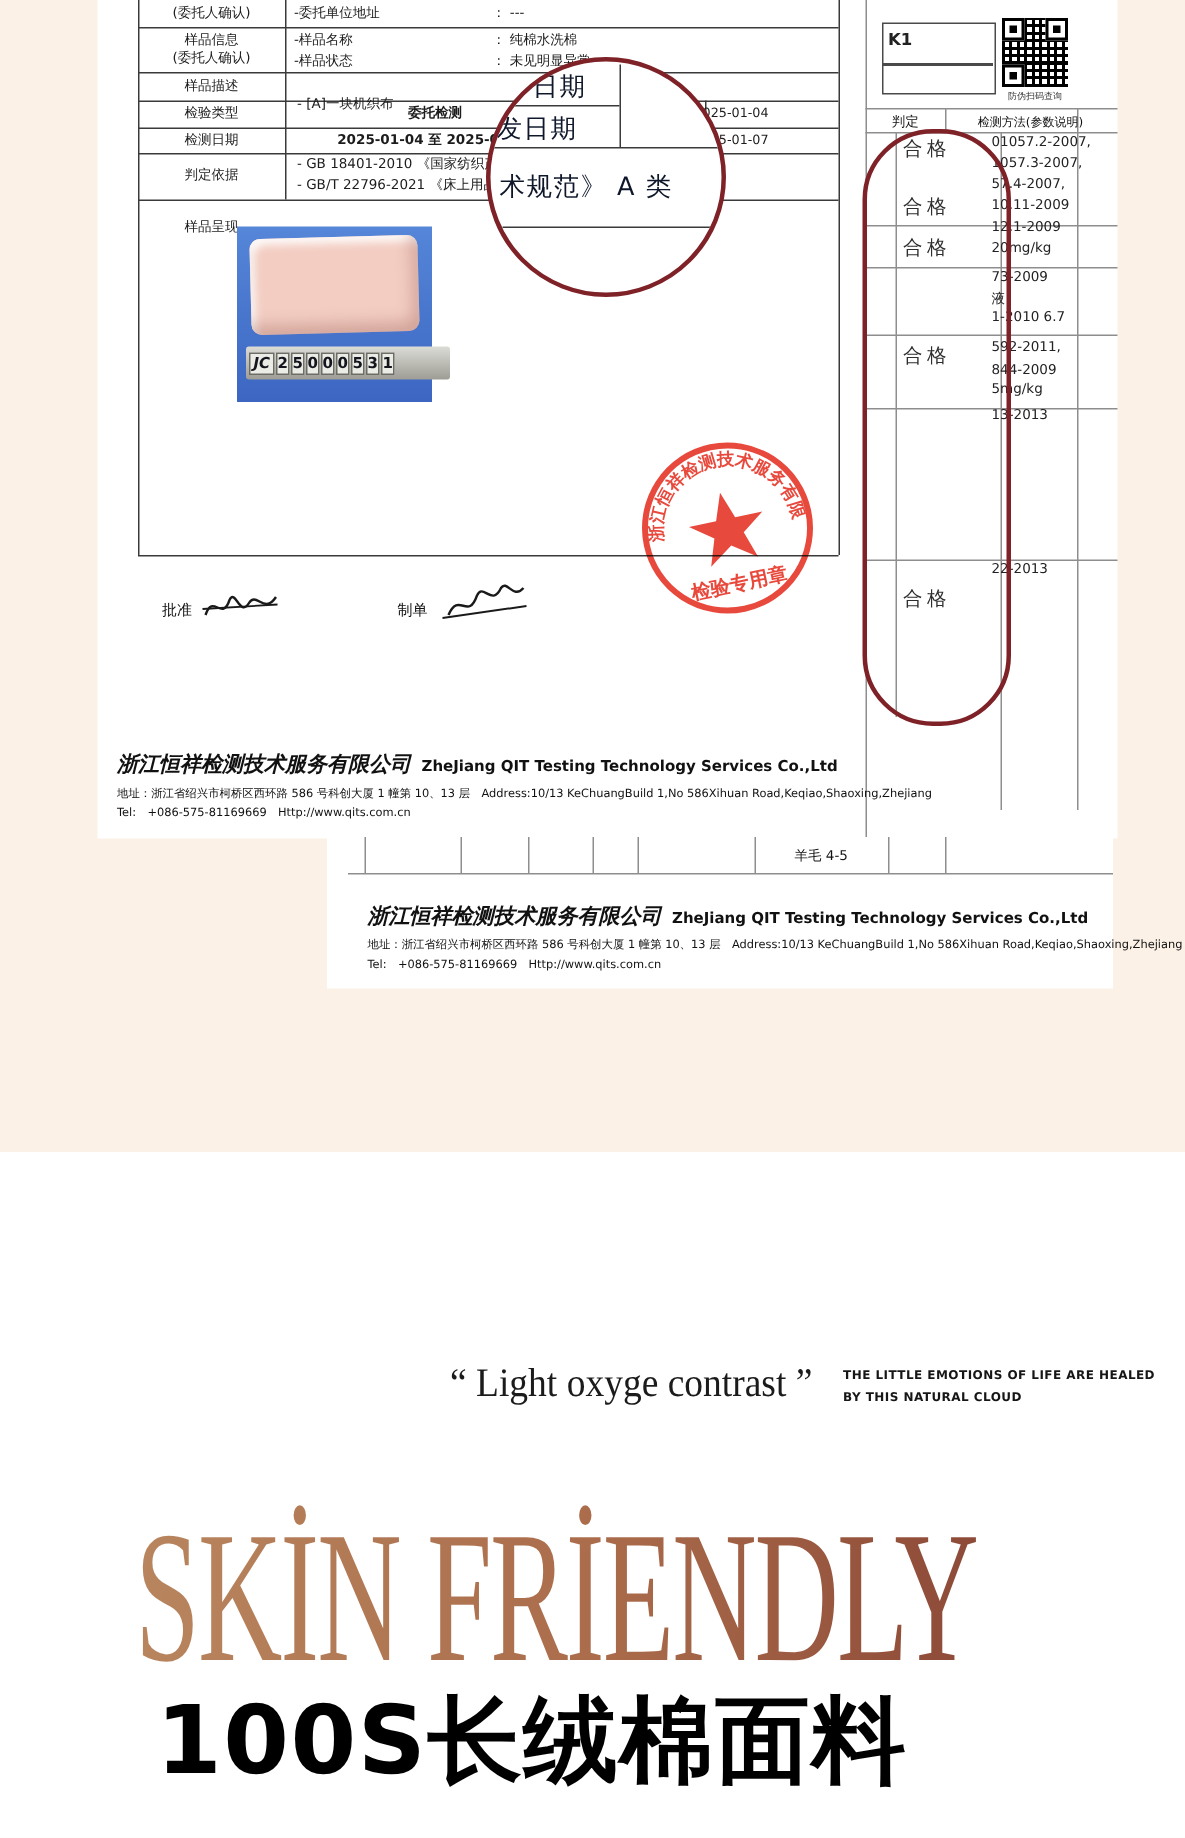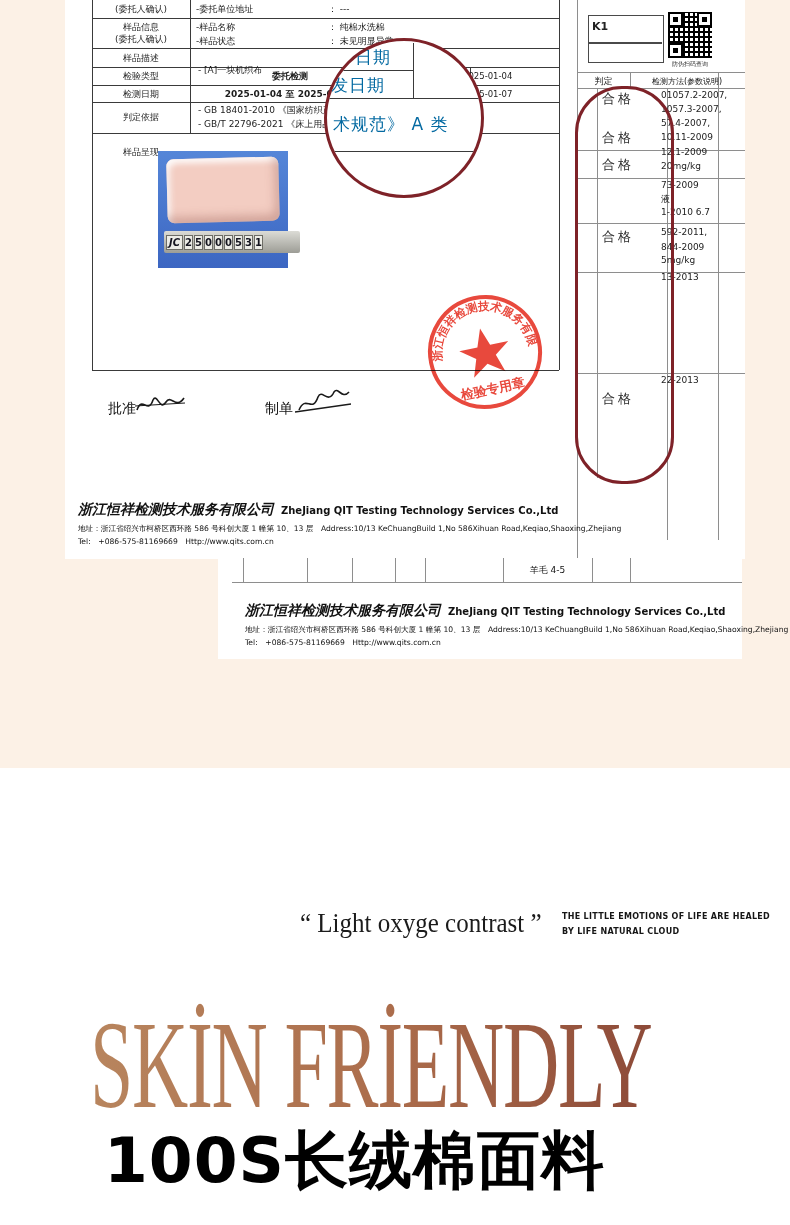--- a/index.html
+++ b/index.html
@@ -49,36 +49,36 @@
   .rt-methods span:nth-of-type(8){top:193px}
   .rt-methods span:nth-of-type(9){top:207px}
   .rt-methods span:nth-of-type(10){top:227px}
   .rt-methods span:nth-of-type(11){top:242px}
   .rt-methods span:nth-of-type(12){top:255px}
   .rt-methods span:nth-of-type(13){top:272px}
   .rt-methods span:nth-of-type(14){top:375px}
   
   .lens{position:absolute;left:259px;top:38px;width:154px;height:154px;border-radius:50%;
         background:#fff;border:3.5px solid #7e2228;overflow:hidden;z-index:8;}
-  .lens .t{position:absolute;font-size:17px;color:#0369a1;white-space:nowrap;letter-spacing:1px;}
+  .lens .t{position:absolute;font-size:17px;color:#0f172a;white-space:nowrap;letter-spacing:1px;}
   .capsule{position:absolute;left:510px;top:86px;width:93px;height:392px;border-radius:47px;
            border:3.5px solid #7e2228;z-index:8;}
   
   .photo{position:absolute;left:93px;top:151px;width:130px;height:117px;
          background:linear-gradient(#5586d8,#3c66c2);}
   .fabric{position:absolute;left:9px;top:7px;width:112px;height:64px;background:#f3cdc2;
           border-radius:7px;box-shadow:inset -4px -6px 10px rgba(150,90,80,.35), inset 3px 4px 6px #fff;
           transform:rotate(-1.5deg);}
   .plate{position:absolute;left:6px;top:80px;width:136px;height:22px;border-radius:2px;
          background:linear-gradient(#dcdcd6,#9d9d96);display:flex;align-items:center;gap:1px;padding:0 2px;box-sizing:border-box;}
   .plate span{display:block;height:15px;background:#ecece6;border:1px solid #6d6d66;box-sizing:border-box;
               font-size:10px;line-height:13px;font-weight:700;color:#15151f;text-align:center;width:9px;overflow:hidden;}
   .plate span:first-child{width:17px;font-style:italic;}
   
-  .sigrow .cap{position:absolute;top:400px;font-size:14px;color:#111;}
+  .sigrow .cap{position:absolute;top:400px;font-size:10px;color:#111;}
   .sigrow svg{position:absolute;}
   
   .stamp{position:absolute;left:360px;top:292px;width:120px;height:120px;transform:rotate(-12deg);
          opacity:.93;z-index:9;mix-blend-mode:multiply;}
   
   .foot{position:absolute;color:#111;}
   .fco{display:flex;align-items:baseline;gap:7px;white-space:nowrap;}
   .fco .cn{font-family:"Liberation Serif","DejaVu Serif",serif;font-weight:700;font-style:italic;font-size:14px;}
   .fco .en{font-size:10px;font-weight:700;}
   .fad{font-size:7.6px;margin-top:5px;white-space:nowrap;}
@@ -281,16 +281,16 @@
         <span class="cn">浙江恒祥检测技术服务有限公司</span>
         <span class="en">ZheJiang QIT Testing Technology Services Co.,Ltd</span>
       </div>
       <div class="fad">地址：浙江省绍兴市柯桥区西环路 586 号科创大厦 1 幢第 10、13 层　Address:10/13 KeChuangBuild 1,No 586Xihuan Road,Keqiao,Shaoxing,Zhejiang</div>
       <div class="ftel">Tel:　+086-575-81169669　Http://www.qits.com.cn</div>
     </div>
   </div>
 
   <div class="quote">“ Light oxyge contrast ”</div>
   <div class="tag tag1">THE LITTLE EMOTIONS OF LIFE ARE HEALED</div>
-  <div class="tag tag2">BY LIFE NATURAL CLOUD</div>
+  <div class="tag tag2">BY THIS NATURAL CLOUD</div>
   <div class="headline">SKİN FRİENDLY</div>
   <div class="subheadline">100S长绒棉面料</div>
 </div>
 
 </body></html>

